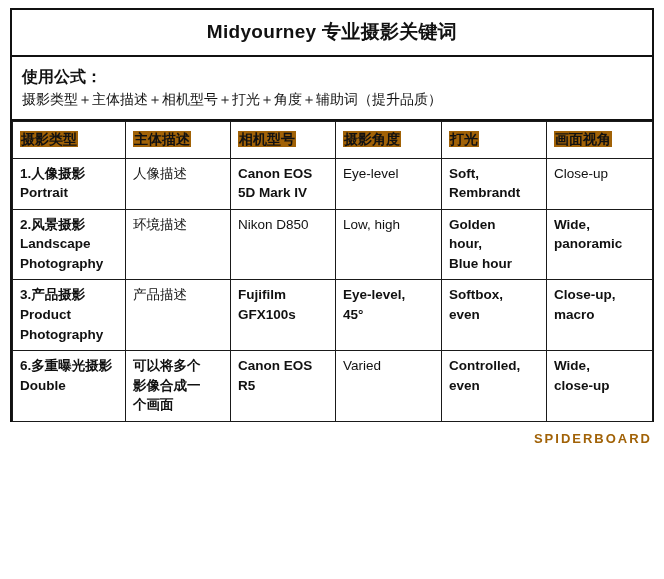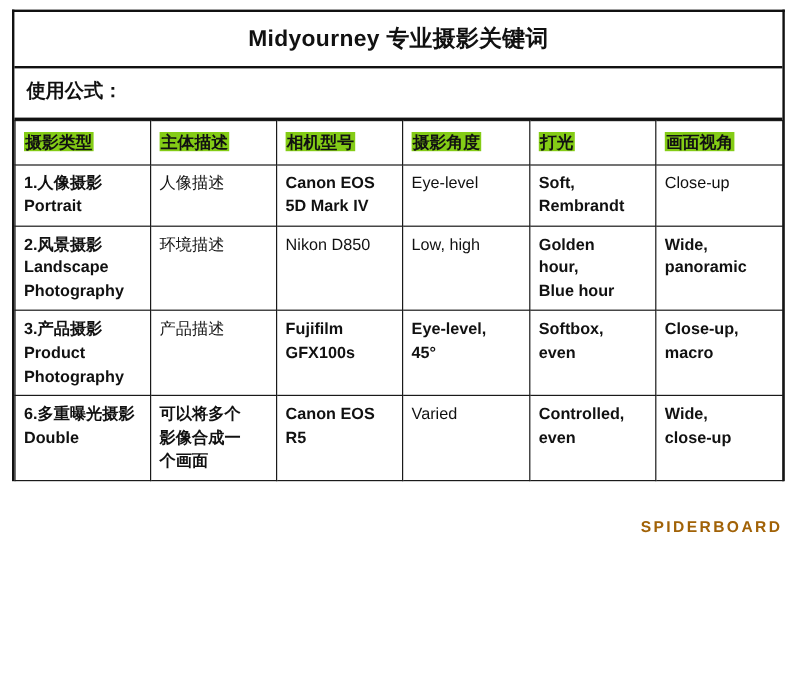--- a/index.html
+++ b/index.html
@@ -67,21 +67,21 @@
     line-height: 1.45;
     word-wrap: break-word;
   }
   table.kw th {
     text-align: left;
     font-weight: bold;
     padding-top: 7px;
     padding-bottom: 8px;
   }
   table.kw th .hl {
-    background: #84cc16;
+    background: #a16207;
     padding: 0 1px;
     display: inline;
     font-size: 14px;
   }
   .cell-line { display: block; font-weight: bold; }
   .watermark {
     position: absolute;
     right: 12px;
     bottom: 2px;
     font-size: 13px;
@@ -95,20 +95,21 @@
 </head>
 <body>
 
 <div class="page">
   <div class="doc-frame">
 
     <div class="title-bar">Midyourney 专业摄影关键词</div>
 
     <div class="formula-box">
       <div class="formula-line">使用公式：</div>
+      <div class="formula-line second">摄影类型＋主体描述＋相机型号＋打光＋角度＋辅助词（提升品质）</div>
     </div>
 
     <table class="kw">
       <colgroup>
         <col class="c0">
           <col class="c1">
           <col class="c2">
           <col class="c3">
           <col class="c4">
           <col class="c5">

